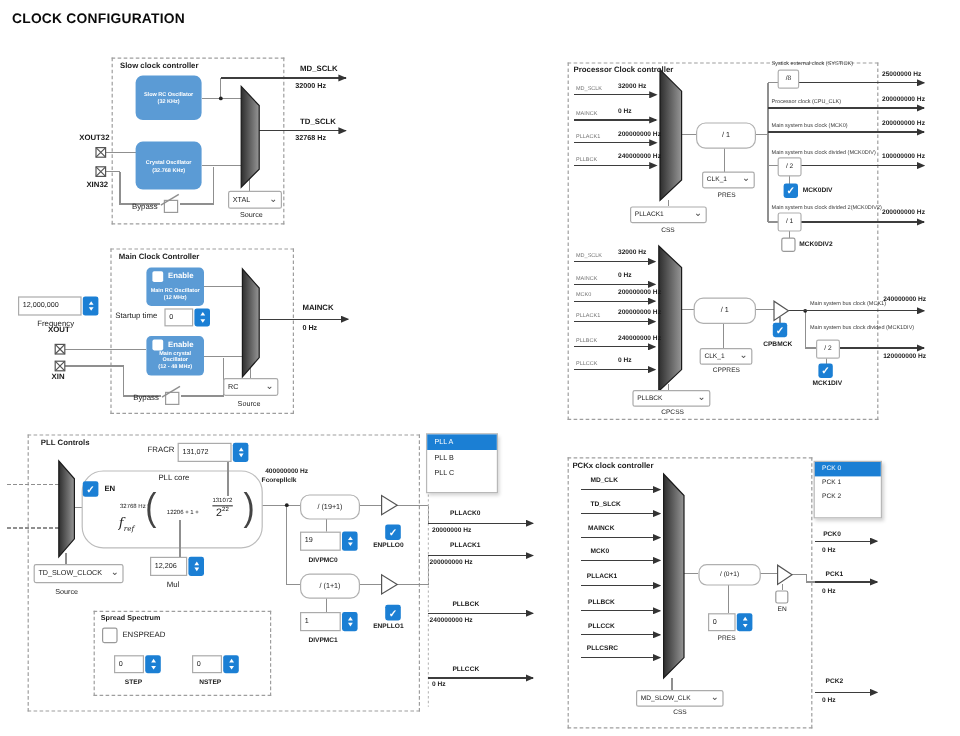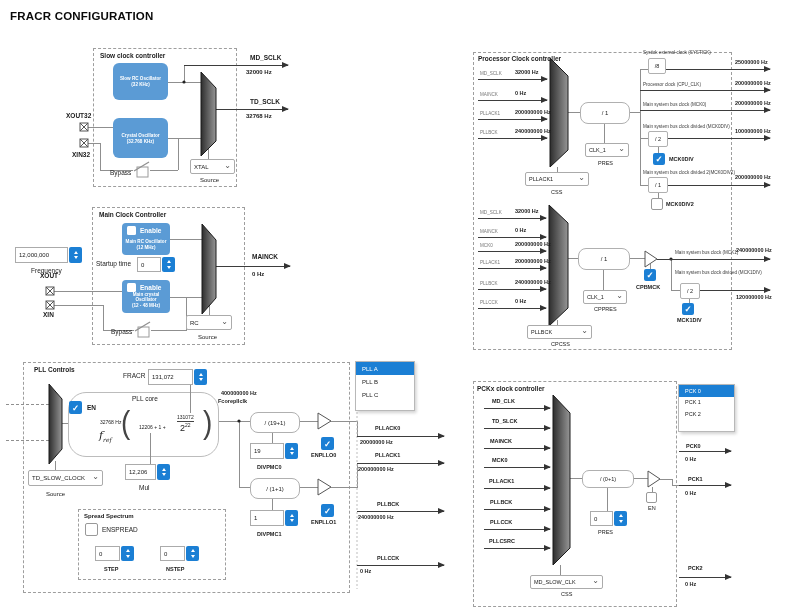--- a/index.html
+++ b/index.html
@@ -222,21 +222,21 @@
     </g>
     <g stroke="#3d3d3d" stroke-width="1" fill="none" shape-rendering="crispEdges">
       <path d="M679,451 H731" marker-end="url(#ah)"></path>
         <path d="M679,485 H731" marker-end="url(#ah)"></path>
       <path d="M679,577 H731" marker-end="url(#ah)"></path>
     </g>
     <polygon points="553,395 570,413 570,548 553,565" fill="url(#mg)" stroke="#1a1a1a" stroke-width="1"></polygon>
     <polygon points="648,471 648,487 660,479" fill="#fff" stroke="#555"></polygon>
   </svg>
 
-  <div class="title">FRACR CONFIGURATION</div>
+  <div class="title">CLOCK CONFIGURATION</div>
 
   <div class="lbl sect" style="left:100px;top:52px;">Slow clock controller</div>
   <div class="osc" style="left:113px;top:63px;width:55px;height:37px;">
     <span>Slow RC Oscillator</span>
     <span>(32 KHz)</span>
   </div>
   <div class="osc" style="left:113px;top:118px;width:55px;height:40px;">
     <span>Crystal Oscillator</span>
     <span>(32.768 KHz)</span>
   </div>

